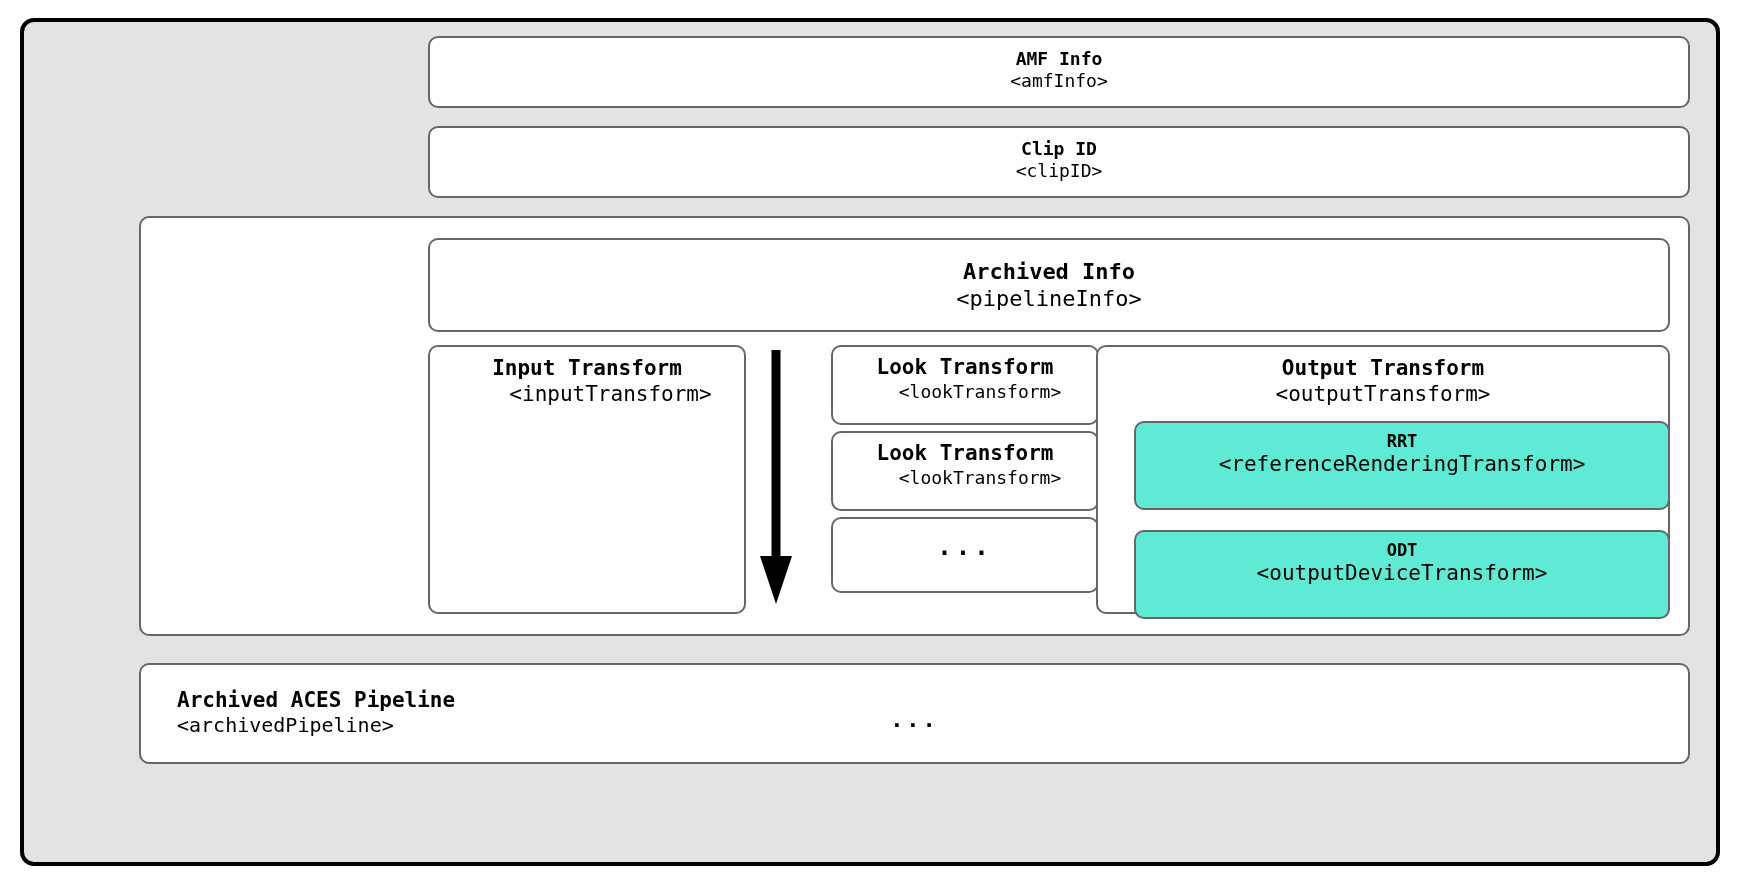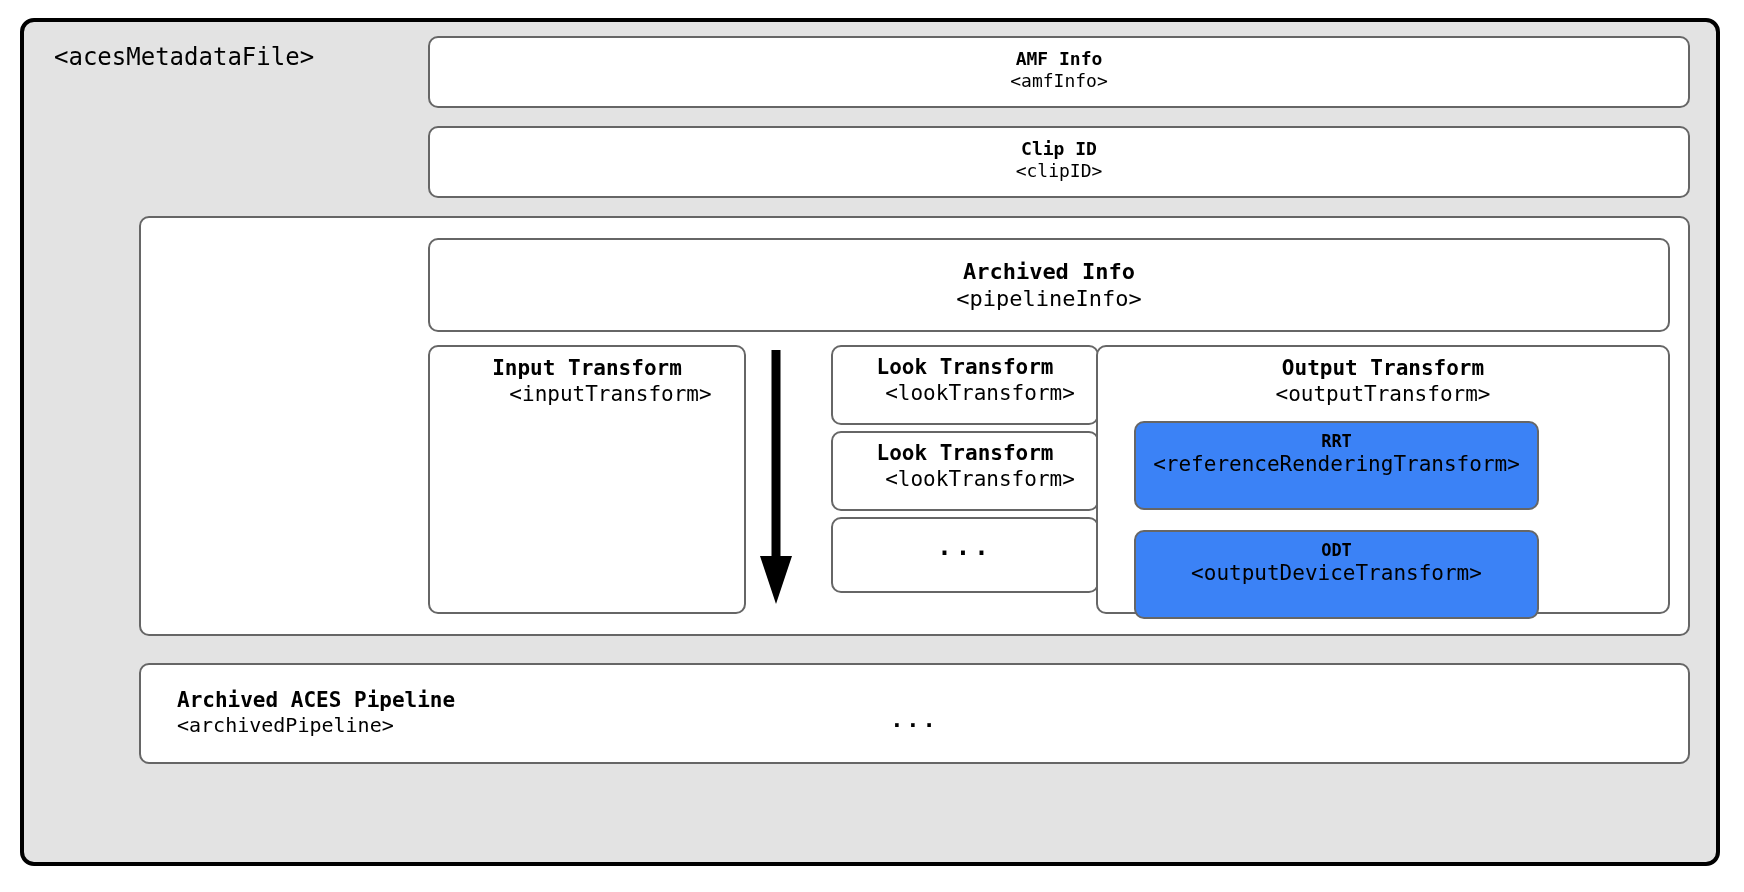--- a/index.html
+++ b/index.html
@@ -174,21 +174,21 @@
     background: #ffffff;
     border: 2px solid #666666;
     border-radius: 10px;
   }
   .look-box .inner {
     position: absolute;
     left: 0; right: 0;
     top: 8px;
   }
   .look-box .box-title { font-size: 21px; }
-  .look-box .box-tag   { font-size: 21px; margin-left: 30px; }
+  .look-box .box-tag   { font-size: 18px; margin-left: 30px; }
   .look-1 { top: 0px; }
   .look-2 { top: 86px; }
   .look-3 { top: 172px; height: 76px; }
   .look-3 .inner { top: 14px; }
   .ellipsis-text {
     text-align: center;
     font-size: 24px;
     font-weight: bold;
     letter-spacing: 4px;
     color: #000000;
@@ -205,23 +205,23 @@
     position: absolute;
     left: 0; right: 0;
     top: 9px;
   }
   .output-transform > .inner .box-title { font-size: 21px; }
   .output-transform > .inner .box-tag   { font-size: 21px; }
 
   .sub-box {
     position: absolute;
     left: 36px;
-    width: 405px;
+    width: 536px;
     box-sizing: border-box;
-    background: #3b82f6;
+    background: #5eead4;
     border: 2px solid #666666;
     border-radius: 10px;
   }
   .sub-box .inner {
     position: absolute;
     left: 0; right: 0;
     top: 8px;
   }
   .sub-box .box-title { font-size: 17px; }
   .sub-box .box-tag   { font-size: 21px; }
@@ -263,21 +263,20 @@
     letter-spacing: 3px;
     color: #000000;
   }
 </style>
 </head>
 <body>
 
 <div class="outer-frame">
 
   <div class="root-label">
-    <div class="l2">&lt;acesMetadataFile&gt;</div>
   </div>
 
   <div class="box amf-info">
     <div class="wide-stack">
       <div class="box-title">AMF Info</div>
       <div class="box-tag">&lt;amfInfo&gt;</div>
     </div>
   </div>
 
   <div class="box clip-id">

